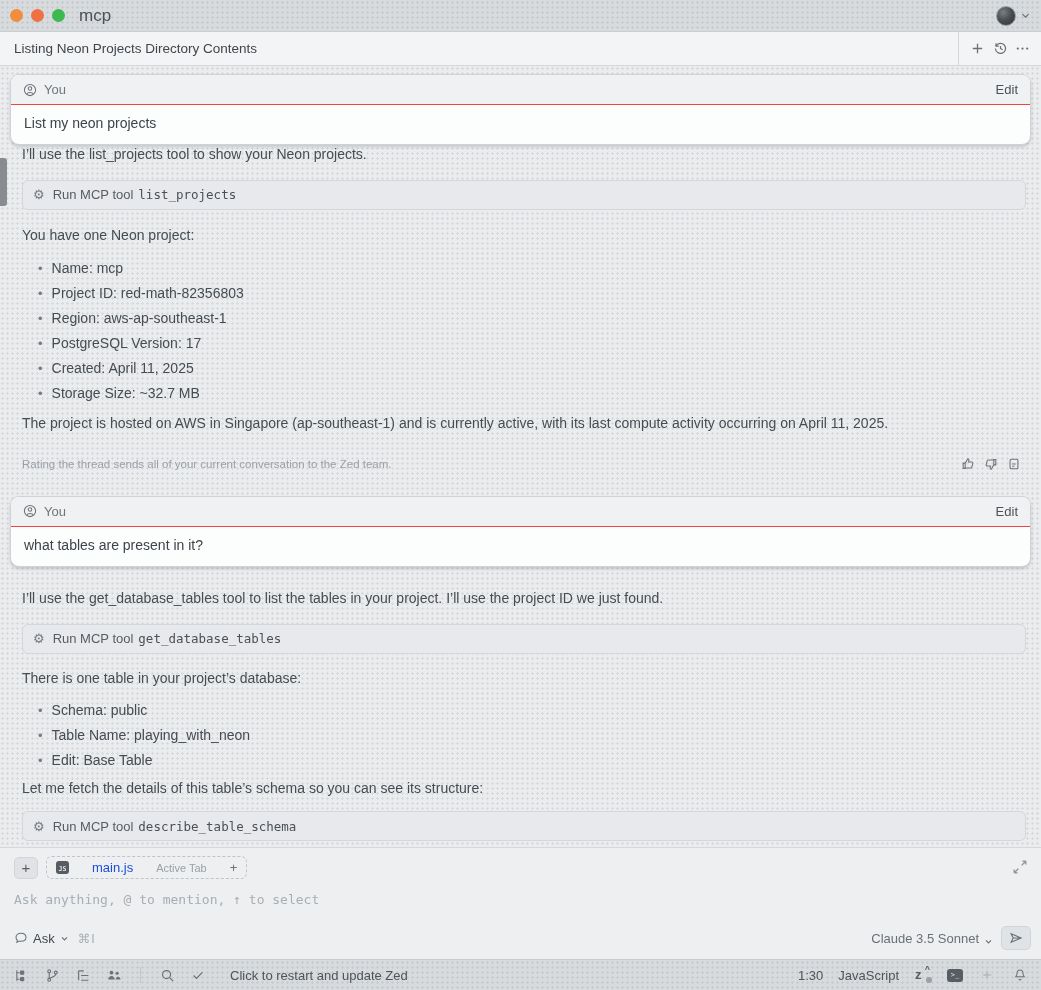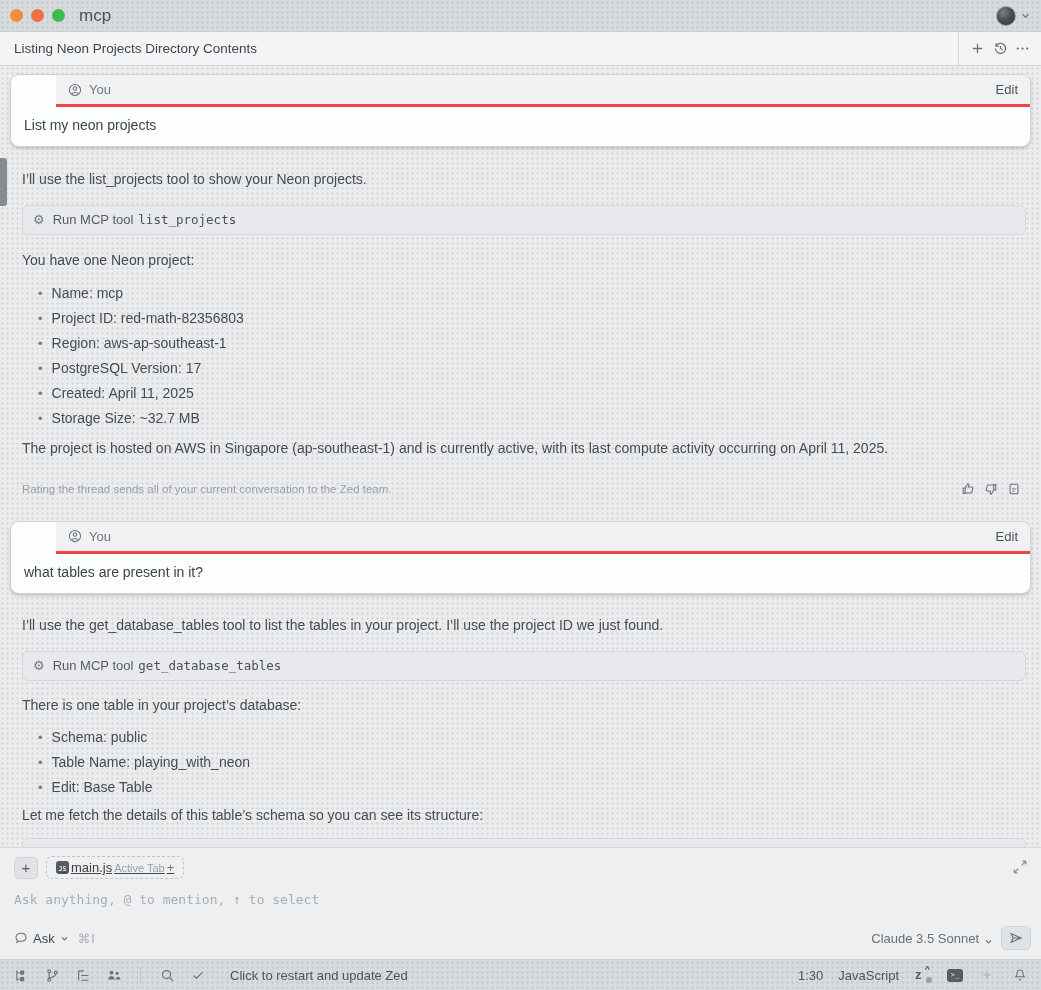--- a/index.html
+++ b/index.html
@@ -71,24 +71,24 @@
     margin: 0 10px;
     border: 1px solid #d0d3d6;
     border-radius: 9px;
     background:#fcfdfd;
     box-shadow: 0 2px 3px rgba(40,45,50,0.18);
     overflow:hidden;
     position:relative; z-index:4;
   }
   .user-card .card-header {
     background:#f0f1f3;
-    border-bottom:3px solid #ef4444;
+    border-bottom:1px solid #ef4444;
     padding: 7px 12px;
     display:flex; align-items:center;
-    font-size:13px; color:#6f767c;margin-left:45px;
+    font-size:13px; color:#6f767c;
   }
   .user-card .card-header .role { margin-left:7px; }
   .user-card .edit-btn { margin-left:auto; font-size:13px; color:#4b5258; cursor:default; }
   .user-card .card-body { padding: 10px 13px 13px; font-size:14px; color:#3c4349; }
   .assistant { padding: 0 15px 0 22px; }
   .para { font-size:14px; color:#454c52; line-height:1.35; }
   .tool-card {
     margin-top: 16px;
     height: 30px;
     background:#e7e9ec;
@@ -126,35 +126,34 @@
     display:flex; flex-direction:column;
   }
   .composer-row1 { display:flex; align-items:center; padding: 8px 14px 0; gap:8px; }
   .add-context-btn {
     width:24px; height:22px; border-radius:5px;
     background:#e0e2e5; border:1px solid #d2d5d8;
     display:flex; align-items:center; justify-content:center;
     color:#565d63; font-size:15px; cursor:default;
   }
   .context-chip {
-    display:flex; align-items:center; gap:2px;
+    display:flex; align-items:center; gap:23px;
     border:1px dashed #c0c4c8; border-radius:6px;
     padding: 3px 9px;
     cursor:default;
-    text-decoration:underline;
   }
   .js-file-icon {
     width:13px; height:13px; border-radius:3px;
     background:#565c62; color:#e8eaec;
     font-family:"DejaVu Sans Mono", monospace;
     font-size:6.5px; font-weight:bold;
     display:flex; align-items:flex-end; justify-content:center;
     line-height:1.4;
   }
-  .chip-file { font-size:13px; color:#404040; }
+  .chip-file { font-size:13px; color:#1d4ed8; }
   .chip-badge { font-size:11px; color:#9aa1a7; }
   .chip-plus { font-size:13px; color:#6b7278; }
   .expand-btn { position:absolute; right:12px; top:10px; width:18px; height:18px; color:#8b9298; cursor:default; }
   .composer-input-row { padding: 11px 14px 0; }
   .composer-input {
     width: 620px; border:none; outline:none; background:transparent;
     font-family:"DejaVu Sans Mono", monospace;
     font-size:13px; color:#6b7278;
   }
   .composer-input::placeholder { color:#a7aeb4; opacity:1; }
@@ -259,21 +258,21 @@
               <path d="M4.4 12.4c.9-2 6.3-2 7.2 0"></path>
           </svg>
         </span>
         <span class="role">You</span>
         <span class="edit-btn">Edit</span>
       </div>
       <div class="card-body">List my neon projects</div>
     </div>
 
     <div class="assistant">
-      <div class="para" style="margin-top:23px">I’ll use the list_projects tool to show your Neon projects.</div>
+      <div class="para" style="">I’ll use the list_projects tool to show your Neon projects.</div>
 
       <div class="tool-card">
         <span class="gear">⚙</span>
         <span>Run MCP tool</span>
         <span class="tool-name" style="margin-left:-3px">list_projects</span>
       </div>
 
       <div class="para" style="margin-top:16px">You have one Neon project:</div>
 
       <ul class="bullets">

